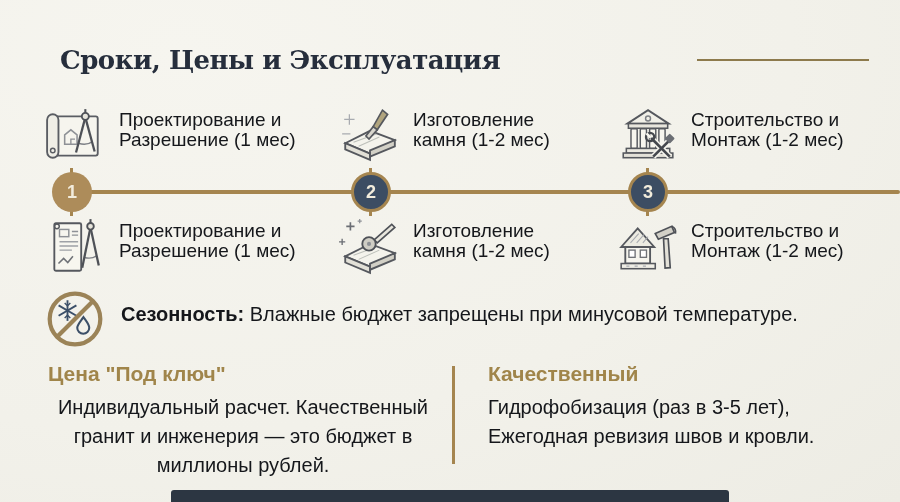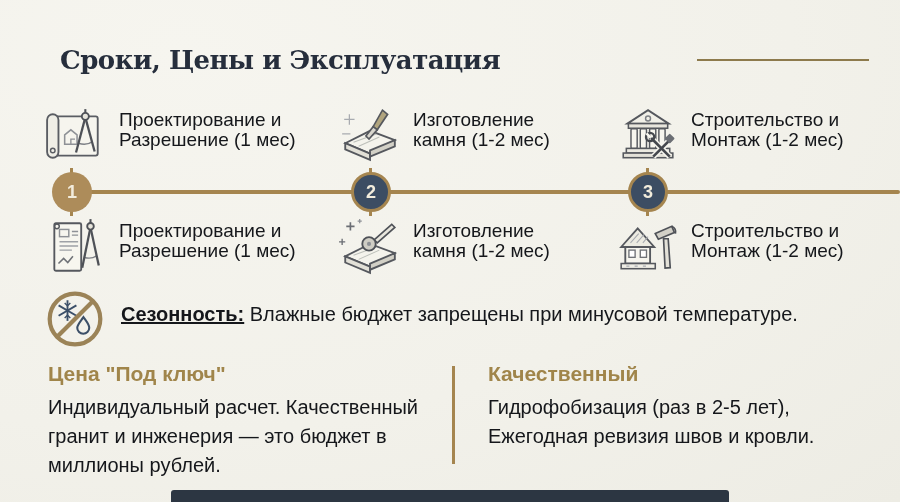--- a/index.html
+++ b/index.html
@@ -28,21 +28,21 @@
   .tl-node.ring{background:#3c4d63;border:3px solid #a5854f;}
   .step-item{display:flex;align-items:flex-start;width:300px;}
   .step-icon{width:62px;height:62px;flex:0 0 62px;margin-right:13px;}
   .step-icon svg{width:100%;height:100%;display:block;}
   .step-text{
     font-size:19px;line-height:20px;white-space:pre-line;padding-top:5px;color:#15171b;
   }
   .season-icon{left:45px;top:289px;width:60px;height:60px;}
   .season-icon svg{width:100%;height:100%;display:block;}
   .season-text{left:121px;top:301px;width:760px;font-size:20px;line-height:26px;color:#15171b;}
-  .season-text b{font-weight:700;text-decoration:underline;}
+  .season-text b{font-weight:700;}
   .col-heading{font-size:21px;font-weight:700;color:#a0854a;margin:0;}
   .col-body{font-size:20px;line-height:29px;white-space:pre-line;color:#15171b;}
   .col-divider{left:452px;top:366px;width:3px;height:98px;background:#a5854f;}
   .footer-bar{left:171px;top:490px;width:558px;height:12px;background:#2c3642;border-radius:3px 3px 0 0;}
 </style>
 </head>
 <body>
 
 <div class="canvas">
 
@@ -195,28 +195,28 @@
       <circle cx="32" cy="32" r="27" fill="none" stroke="#9b8357" stroke-width="4.5"></circle>
       <line x1="13" y1="51" x2="51" y2="13" stroke="#9b8357" stroke-width="4.5"></line>
     </svg>
   </span>
   <div class="abs season-text">
     <b>Сезонность:</b><span> Влажные бюджет запрещены при минусовой температуре.</span>
   </div>
 
   <div class="abs" style="left:48px;top:362px;width:390px;">
     <h2 class="col-heading">Цена "Под ключ"</h2>
-    <div class="col-body" style="margin-top:7px;">Индивидуальный расчет. Качественный
+    <div class="col-body" style="margin-top:7px;text-align:center;">Индивидуальный расчет. Качественный
 гранит и инженерия — это бюджет в
 миллионы рублей.</div>
   </div>
 
   <div class="abs col-divider"></div>
 
   <div class="abs" style="left:488px;top:362px;width:400px;">
     <h2 class="col-heading">Качественный</h2>
-    <div class="col-body" style="margin-top:7px;">Гидрофобизация (раз в 2-5 лет),
+    <div class="col-body" style="margin-top:7px;">Гидрофобизация (раз в 3-5 лет),
 Ежегодная ревизия швов и кровли.</div>
   </div>
 
   <div class="abs footer-bar"></div>
 
 </div>
 
 </body></html>

